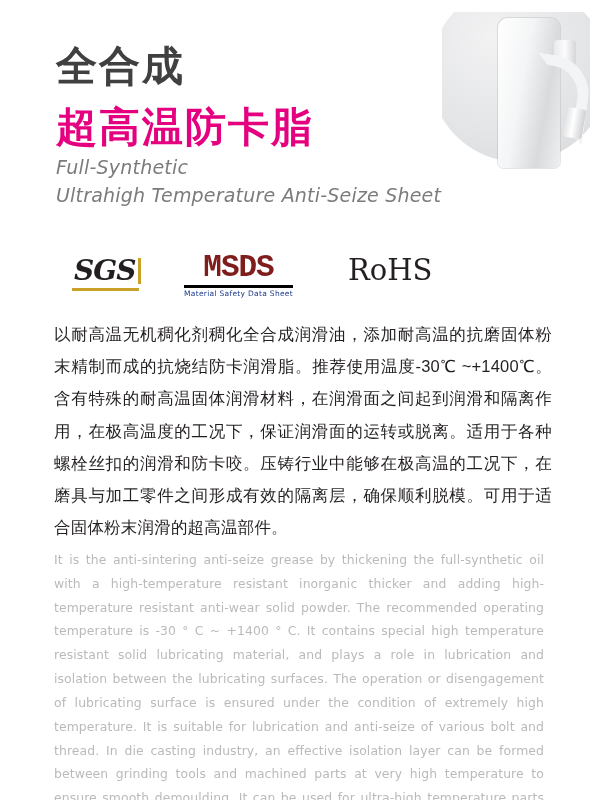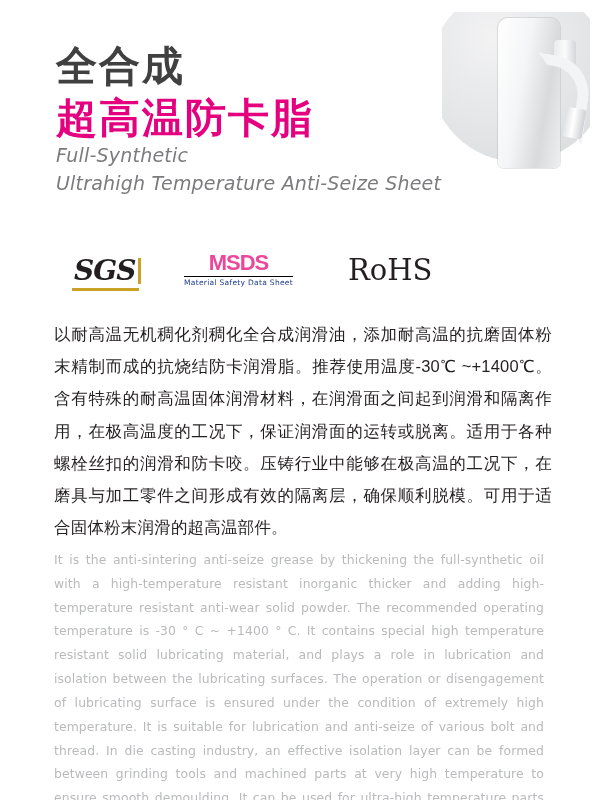--- a/index.html
+++ b/index.html
@@ -92,27 +92,27 @@
   }
   .title-cn-1 {
     font-family: "DejaVu Sans", sans-serif;
     font-size: 41px;
     font-weight: bold;
     color: #404040;
     letter-spacing: 2px;
     line-height: 1.1;
   }
   .title-cn-2 {
-    font-family: Liberation Sans, sans-serif;
+    font-family: Liberation Mono, monospace;
     font-size: 41px;
     font-weight: bold;
     color: #e4007f;
     letter-spacing: 2px;
     line-height: 1.15;
-    margin-top: 6px;
+    margin-top: 18px;
   }
   .title-en {
     font-family: "DejaVu Sans", sans-serif;
     font-style: italic;
     font-size: 19px;
     color: #7b7b7e;
     line-height: 1.45;
     letter-spacing: 0.2px;
   }
 
@@ -146,32 +146,32 @@
     height: 26px;
     background: #c9a227;
   }
   .cert-msds {
     position: absolute;
     left: 112px;
     top: 0;
     text-align: center;
   }
   .cert-msds .main {
-    font-family: Liberation Sans, sans-serif;
-    font-weight: bold;
-    font-size: 22px;
-    color: #ec4899;
+    font-family: Liberation Mono, monospace;
+    font-weight: bold;
+    font-size: 31px;
+    color: #7f1d1d;
     letter-spacing: -1px;
     line-height: 1;
   }
   .cert-msds .sub {
     font-family: "DejaVu Sans", sans-serif;
     font-size: 7.5px;
     color: #1b3a8c;
-    border-top: 1px solid #000000;
+    border-top: 3px solid #000000;
     margin-top: 2px;
     padding-top: 1px;
     letter-spacing: 0.3px;
   }
   .cert-rohs {
     position: absolute;
     left: 248px;
     top: 1px;
     font-family: "DejaVu Serif", serif;
     font-size: 29px;

